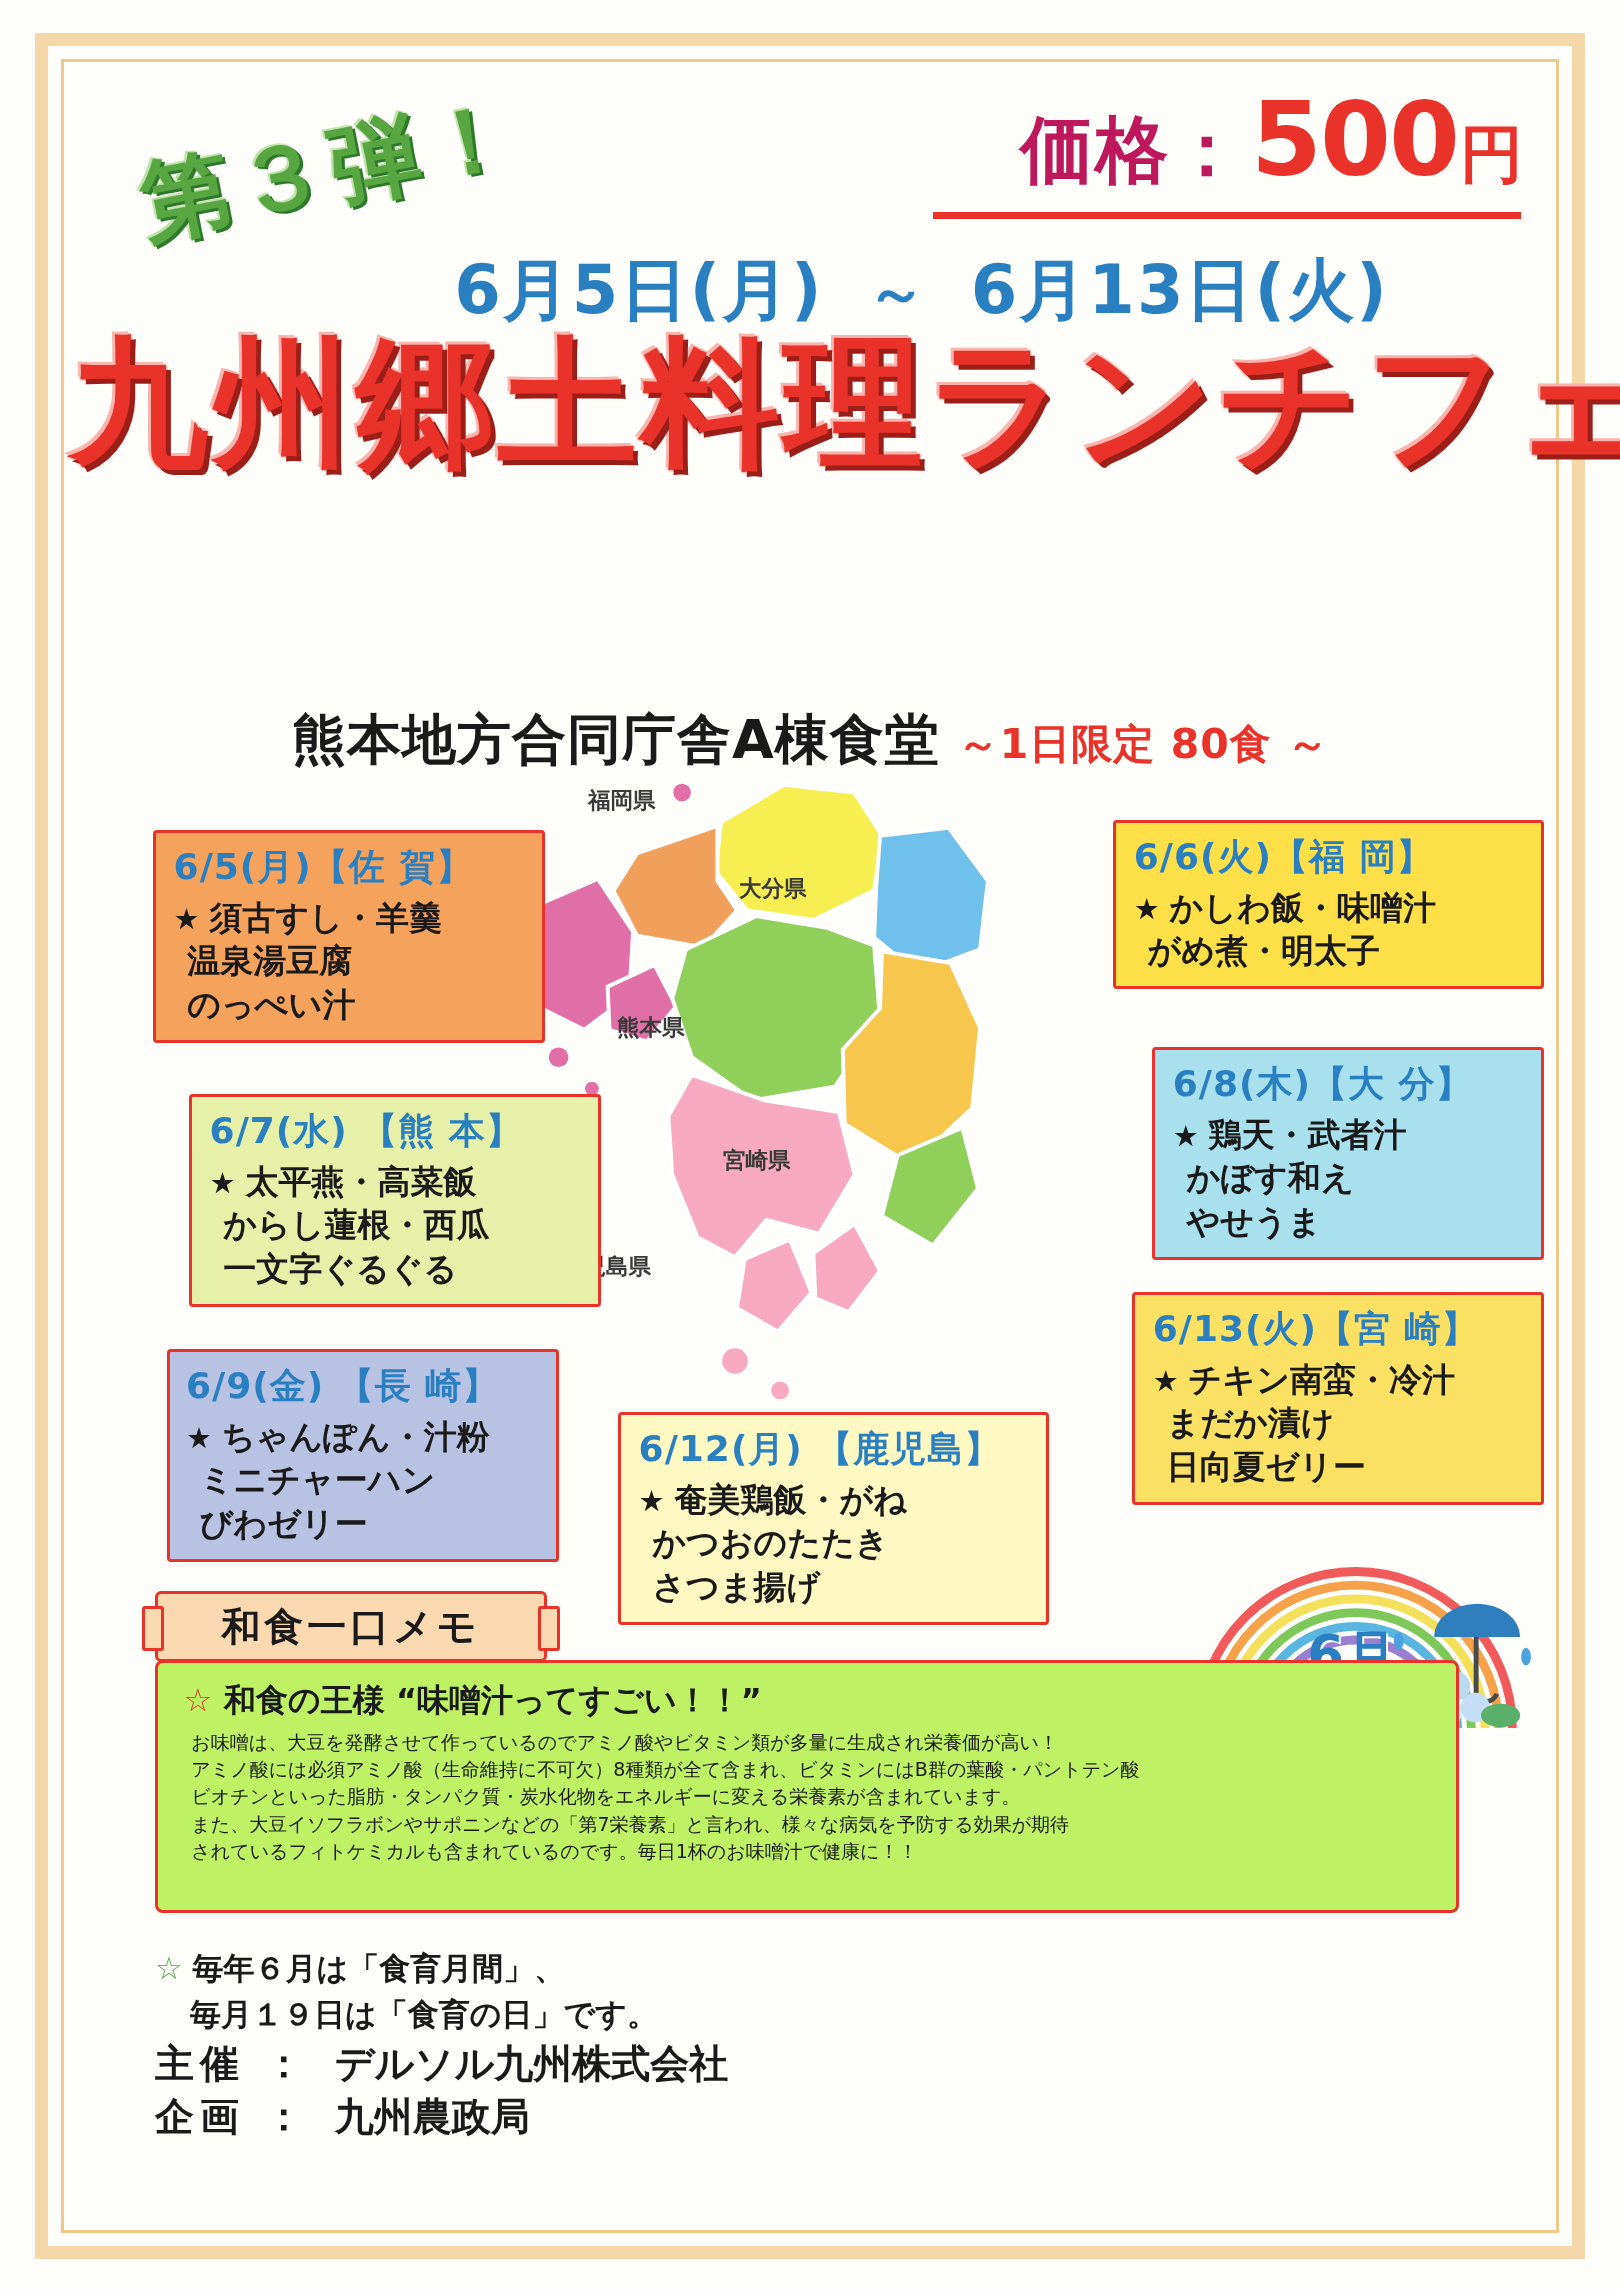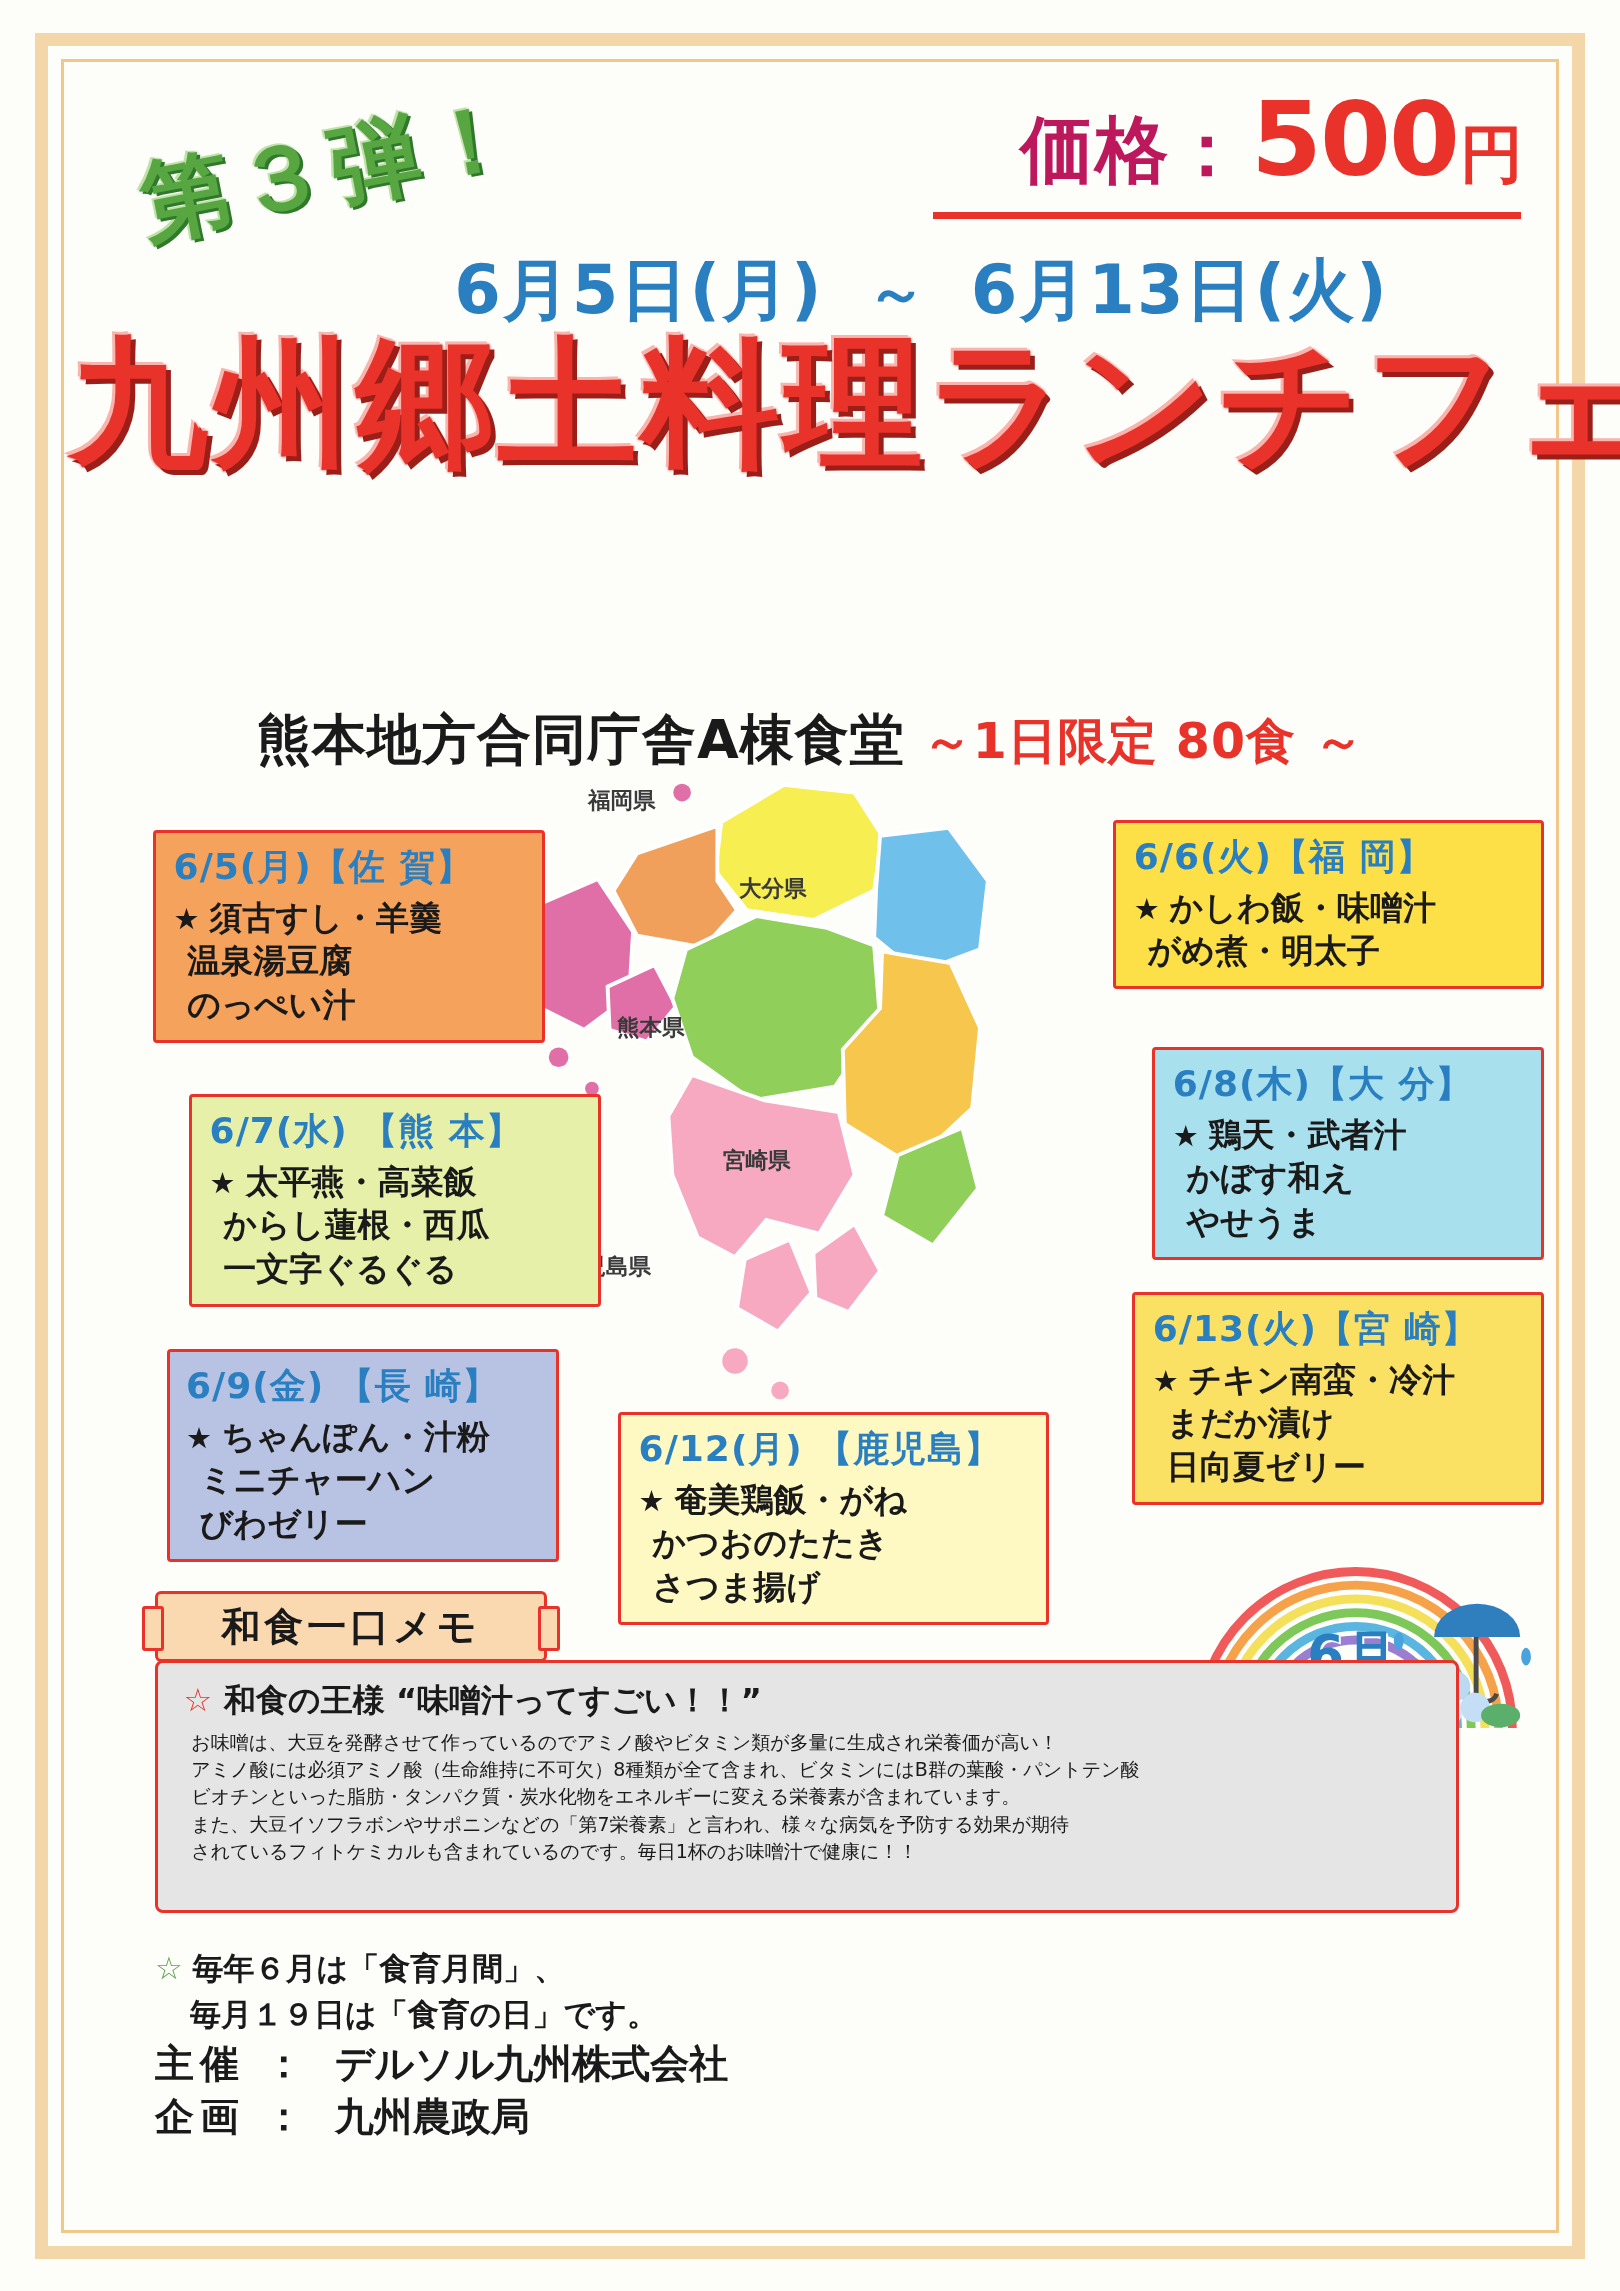--- a/index.html
+++ b/index.html
@@ -140,21 +140,21 @@
     justify-content: center;
     white-space: nowrap;
   }
   .venue {
     font-size: 54px;
     font-weight: bold;
     color: #1a1a1a;
     letter-spacing: 1px;
   }
   .limit {
-    font-size: 49px;
+    font-size: 41px;
     font-weight: bold;
     color: #e8322a;
     margin-left: 18px;
     letter-spacing: 1px;
   }
 
   
   .map-wrap {
     position: absolute;
     left: 421px;
@@ -263,21 +263,21 @@
   .memo-box {
     position: absolute;
     left: 86px;
     top: 1593px;
     width: 1304px;
     height: 253px;
     border: 3.9px solid #e8322a;
     border-radius: 7.8px;
     box-sizing: border-box;
     padding: 15.7px 21.6px 9.8px 25.5px;
-    background: #e5e5e5;
+    background: #bef264;
   }
   .memo-head {
     font-size: 32px;
     font-weight: bold;
     color: #1a1a1a;
     margin-bottom: 5.9px;
   }
   .memo-head .star-o { color: #e8322a; margin-right: 11.8px; }
   .memo-body {
     font-size: 19px;

